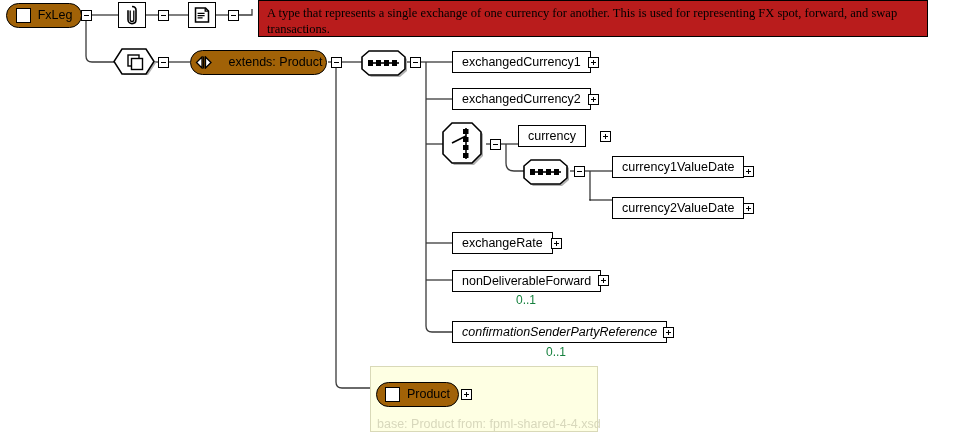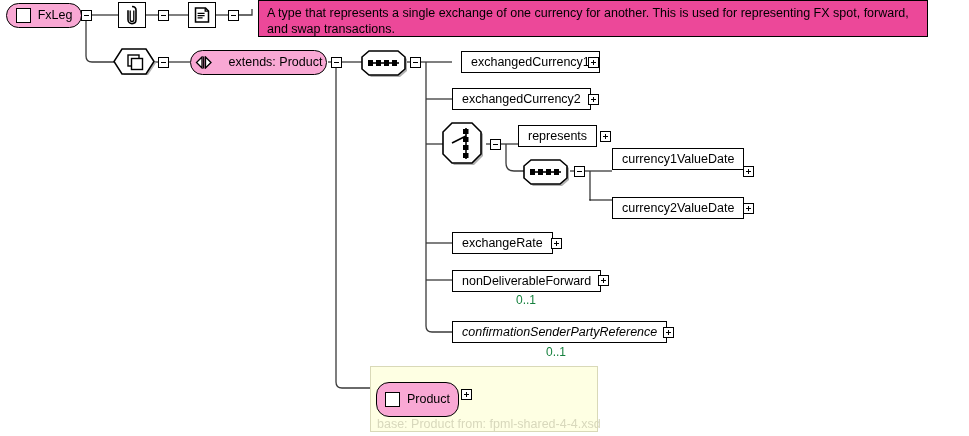--- a/index.html
+++ b/index.html
@@ -65,21 +65,21 @@
     height: 26px;
     padding: 0;
   }
   .capsule .inner {
     position: relative;
     width: 100%;
     height: 100%;
     box-sizing: border-box;
     border: 1.6px solid #000;
     border-radius: 13px / 13px;
-    background: #f9a8d4;
+    background: #a16207;
     display: flex;
     align-items: center;
     justify-content: center;
     gap: 7px;
     padding: 0 11px;
   }
   .capsule .shadowlayer {
     position: absolute;
     left: 3px; top: 3px;
     width: 100%; height: 100%;
@@ -138,25 +138,26 @@
     left: 3px; top: 3px;
     width: 100%; height: 100%;
     background: #b0b0b0;
     z-index: -1;
   }
   
   .docbox {
     position: absolute;
     box-sizing: border-box;
     border: 1.4px solid #000;
-    background: #ec4899;
+    background: #b91c1c;
     padding: 4px 7px 19px 8px;
     font-size: 12.5px;
     line-height: 16px;
     color: #000;
+    font-family: Liberation Serif, serif;
   }
   .docbox::after {
     content: "";
     position: absolute;
     left: 3px; top: 3px;
     width: 100%; height: 100%;
     background: #b0b0b0;
     z-index: -1;
   }
   
@@ -307,21 +308,21 @@
       <rect x="6" y="10" width="5" height="6" fill="#000"></rect>
       <rect x="14" y="10" width="5" height="6" fill="#000"></rect>
       <rect x="22" y="10" width="5" height="6" fill="#000"></rect>
       <rect x="30" y="10" width="5" height="6" fill="#000"></rect>
     </svg>
   </div>
   <div class="expander" style="left:410px; top:57px;">
     <span class="h"></span>
   </div>
 
-  <div class="node elem shadow" style="left:452px; top:51px;margin-left:9px;">
+  <div class="node elem shadow" style="left:452px; top:51px;">
     <span>exchangedCurrency1</span>
   </div>
   <div class="expander" style="left:588px; top:57px;">
     <span class="h"></span>
       <span class="v"></span>
   </div>
 
   <div class="node elem shadow" style="left:452px; top:88px;">
     <span>exchangedCurrency2</span>
   </div>
@@ -340,21 +341,21 @@
       <rect x="20" y="15" width="5.5" height="5" fill="#000"></rect>
       <rect x="20" y="23" width="5.5" height="5" fill="#000"></rect>
       <rect x="20" y="31" width="5.5" height="5" fill="#000"></rect>
     </svg>
   </div>
   <div class="expander" style="left:490px; top:139px;">
     <span class="h"></span>
   </div>
 
   <div class="node elem shadow" style="left:518px; top:125px;">
-    <span>represents</span>
+    <span>currency</span>
   </div>
   <div class="expander" style="left:600px; top:131px;">
     <span class="h"></span>
       <span class="v"></span>
   </div>
 
   <div class="polybox" style="left:524px; top:159px;">
     <svg width="47" height="27" viewBox="0 0 47 27">
       <polygon points="9,3 38,3 45,9 45,21 38,27 9,27 2,21 2,9" fill="#b0b0b0"></polygon>
       <polygon points="7,1 36,1 43,7 43,19 36,25 7,25 0,19 0,7" fill="#fff" stroke="#000" stroke-width="1.6"></polygon>
@@ -362,21 +363,21 @@
       <rect x="6" y="10" width="5" height="6" fill="#000"></rect>
       <rect x="14" y="10" width="5" height="6" fill="#000"></rect>
       <rect x="22" y="10" width="5" height="6" fill="#000"></rect>
       <rect x="30" y="10" width="5" height="6" fill="#000"></rect>
     </svg>
   </div>
   <div class="expander" style="left:574px; top:166px;">
     <span class="h"></span>
   </div>
 
-  <div class="node elem shadow" style="left:612px; top:148px;">
+  <div class="node elem shadow" style="left:612px; top:156px;">
     <span>currency1ValueDate</span>
   </div>
   <div class="expander" style="left:743px; top:166px;">
     <span class="h"></span>
       <span class="v"></span>
   </div>
 
   <div class="node elem shadow" style="left:612px; top:197px;">
     <span>currency2ValueDate</span>
   </div>
@@ -406,21 +407,21 @@
     <span>confirmationSenderPartyReference</span>
   </div>
   <div class="expander" style="left:663px; top:327px;">
     <span class="h"></span>
       <span class="v"></span>
   </div>
   <div class="card" style="left:546px; top:345px;">0..1</div>
 
   <div class="basepanel" style="left:370px; top:366px; width:228px; height:66px;"></div>
 
-  <div class="node capsule" style="left:376px; top:382px; width:83px; height:35px;">
+  <div class="node capsule" style="left:376px; top:382px; width:83px; height:25px;">
     <span class="shadowlayer"></span>
     <span class="inner">
       <span class="sqglyph"></span>
       <span>Product</span>
     </span>
   </div>
   <div class="expander" style="left:461px; top:389px;">
     <span class="h"></span>
       <span class="v"></span>
   </div>

